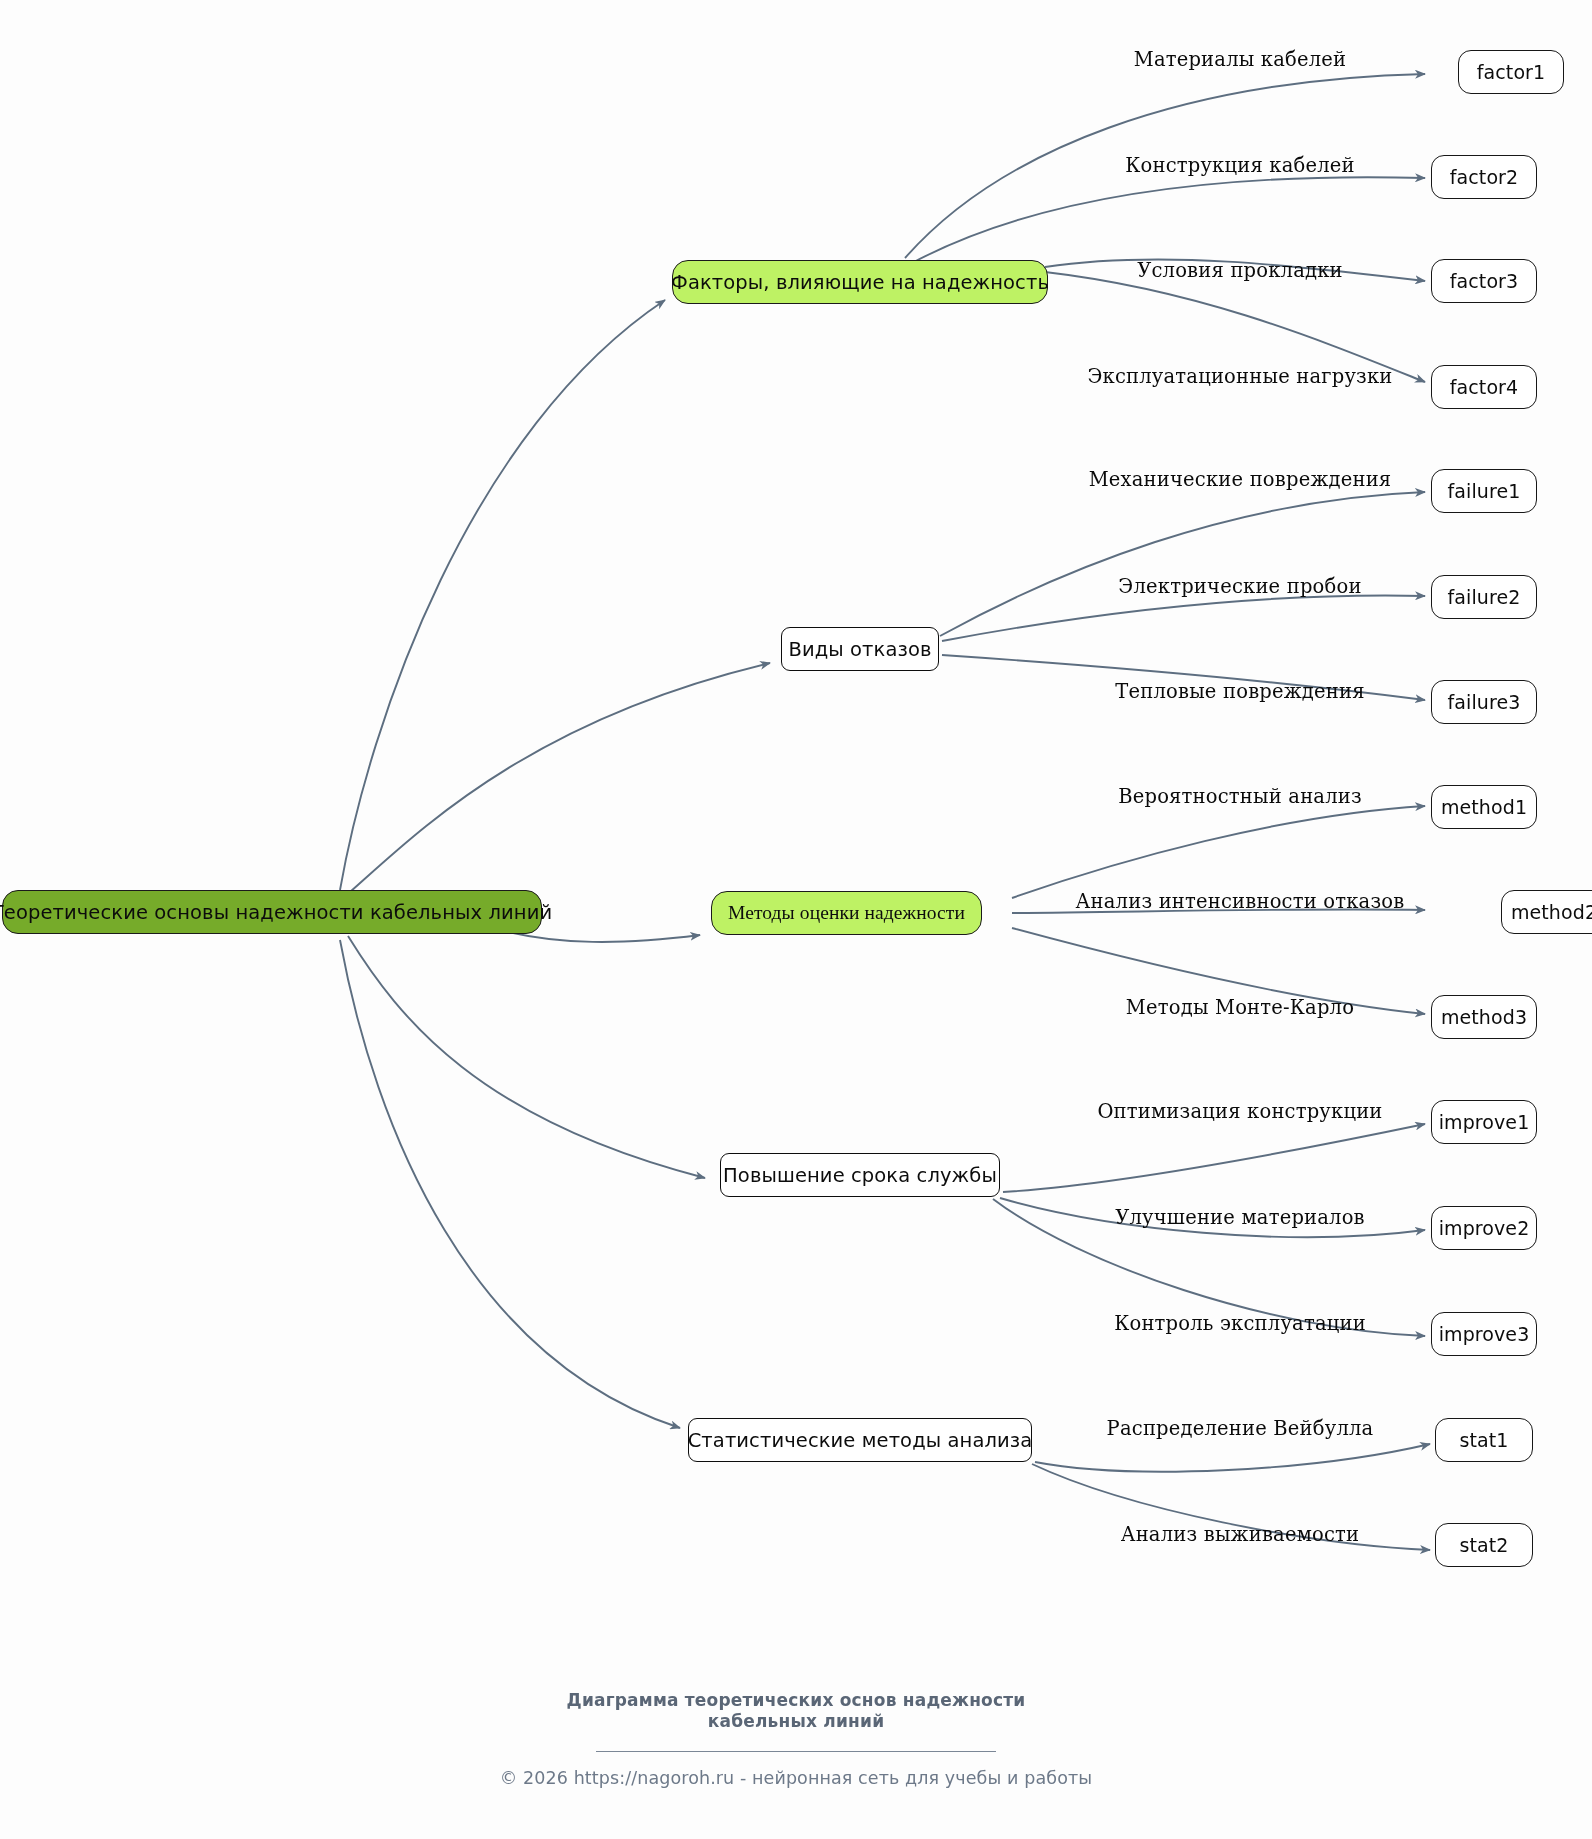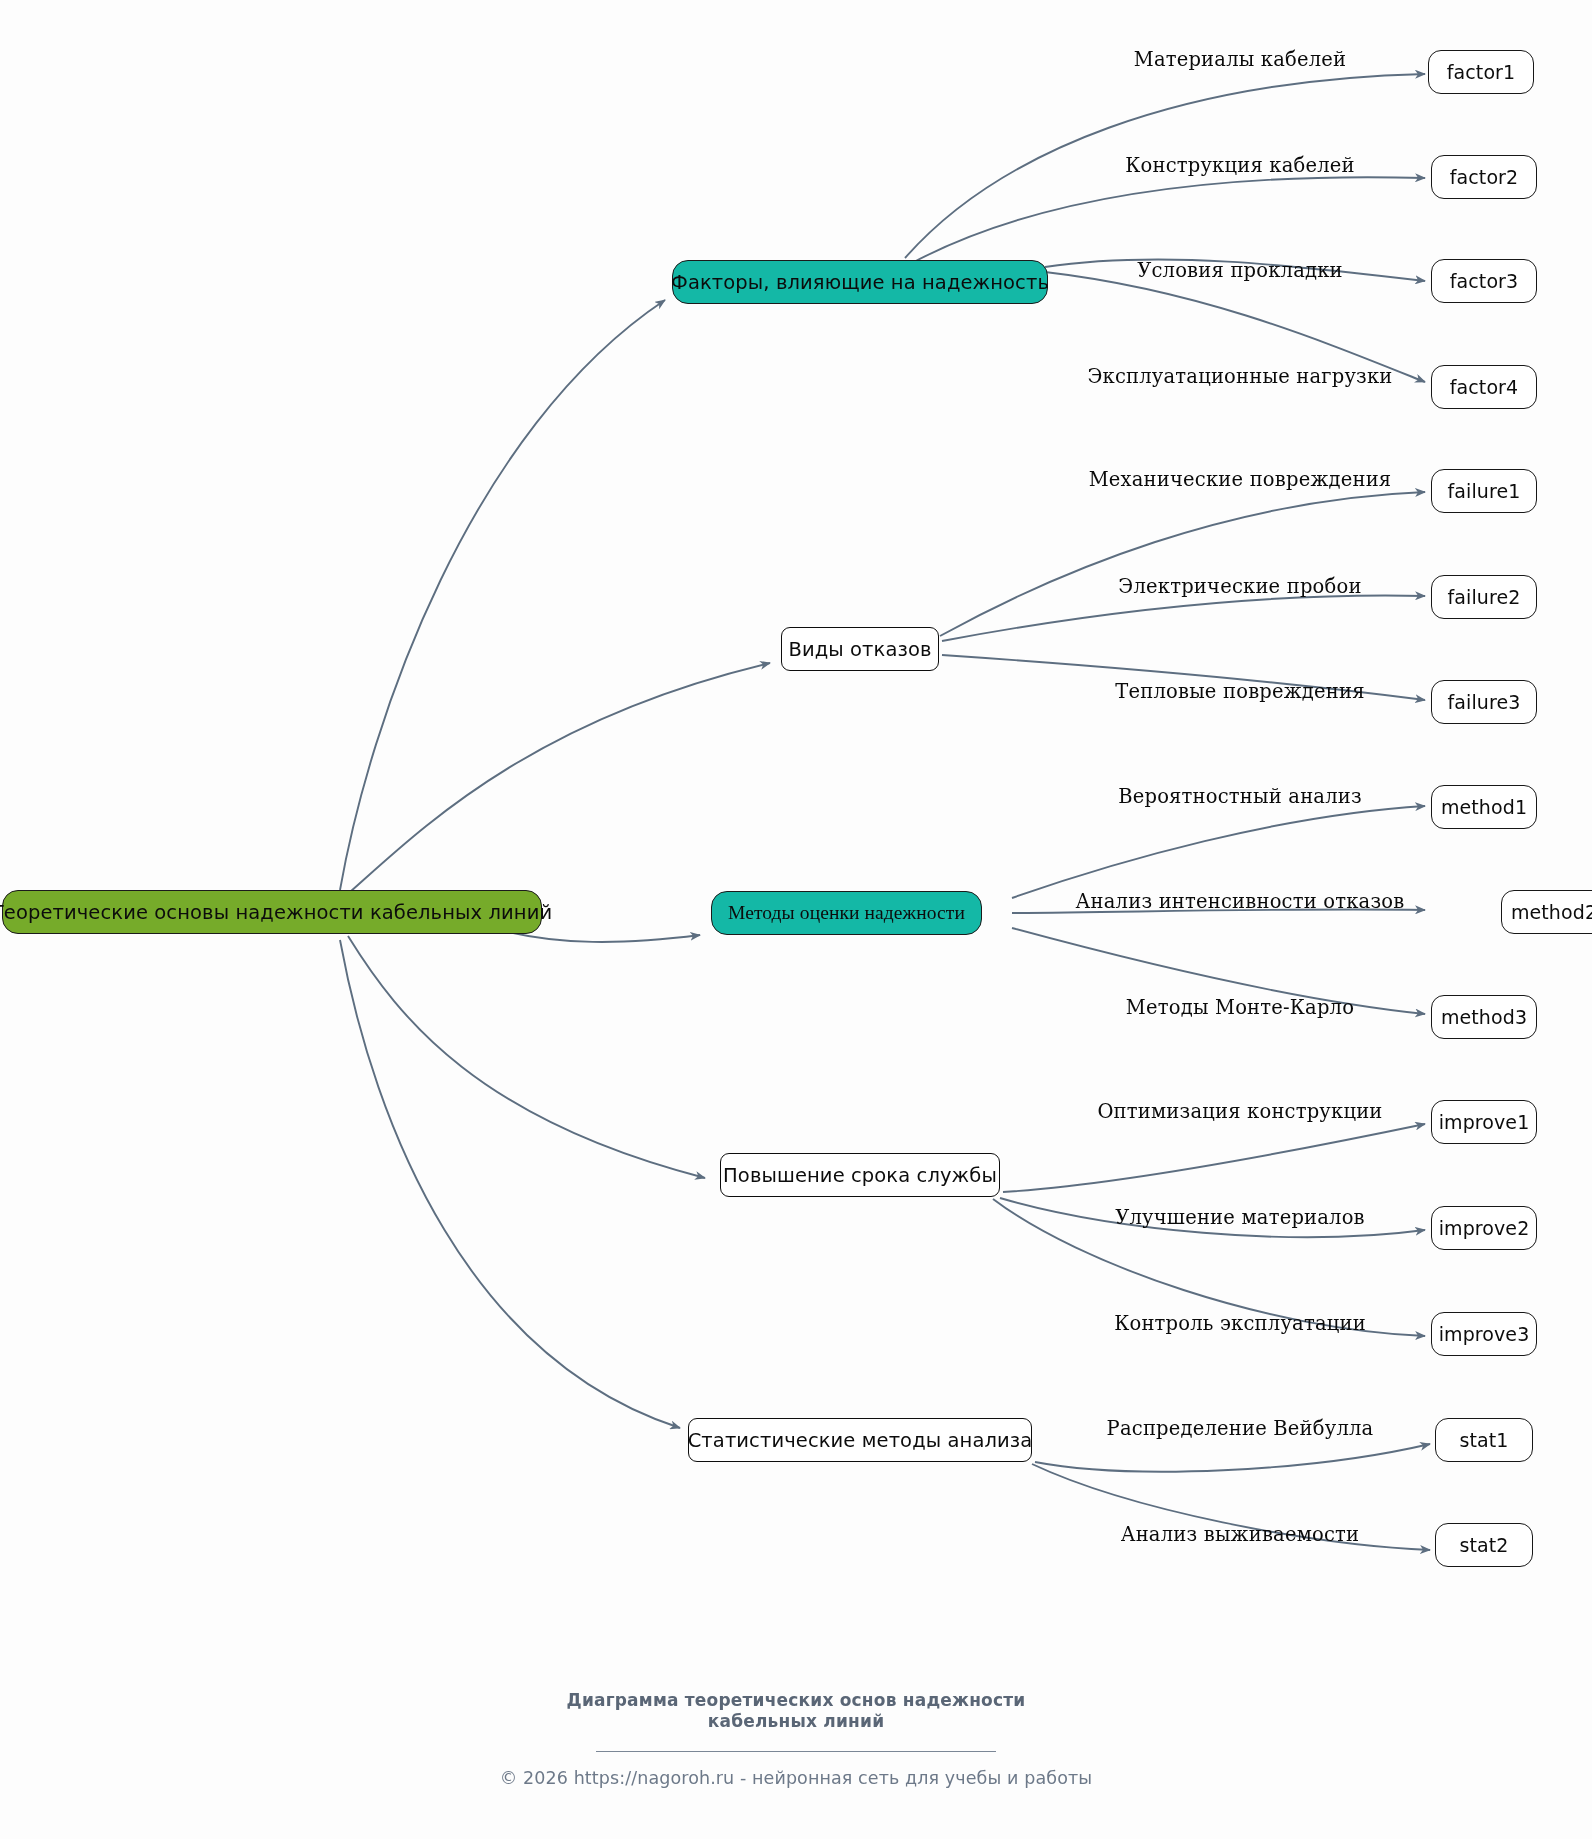--- a/index.html
+++ b/index.html
@@ -45,21 +45,21 @@
     color: #0c0c0c;
     letter-spacing: .1px;
   }
   .node-root {
     background: #76ab2a;
     border: 1.6px solid #1b1b1b;
     font-size: 19.5px;
     border-radius: 16px;
   }
   .node-branch-accent {
-    background: #14b8a6;
+    background: #bef264;
     border: 1.6px solid #1b1b1b;
     font-size: 19.5px;
     border-radius: 16px;
   }
   .node-branch {
     background: #ffffff;
     border: 1.8px solid #0d0d0d;
     font-size: 19.5px;
     border-radius: 9px;
   }
@@ -160,21 +160,21 @@
   </g>
 </svg>
 
 <div id="nodes">
     <div class="node node-root" style="left: 2px; top: 890px; width: 540px; height: 44px;">
       <span>Теоретические основы надежности кабельных линий</span>
     </div>
     <div class="node node-branch-accent" style="left: 672px; top: 260px; width: 376px; height: 44px;">
       <span>Факторы, влияющие на надежность</span>
     </div>
-    <div class="node node-leaf" style="left: 1428px; top: 50px; width: 106px; height: 44px;">
+    <div class="node node-leaf" style="left: 1458px; top: 50px; width: 106px; height: 44px;">
       <span>factor1</span>
     </div>
     <div class="edge-label" style="left: 1240px; top: 59px;">Материалы кабелей</div>
     <div class="node node-leaf" style="left: 1431px; top: 155px; width: 106px; height: 44px;">
       <span>factor2</span>
     </div>
     <div class="edge-label" style="left: 1240px; top: 165px;">Конструкция кабелей</div>
     <div class="node node-leaf" style="left: 1431px; top: 259px; width: 106px; height: 44px;">
       <span>factor3</span>
     </div>

